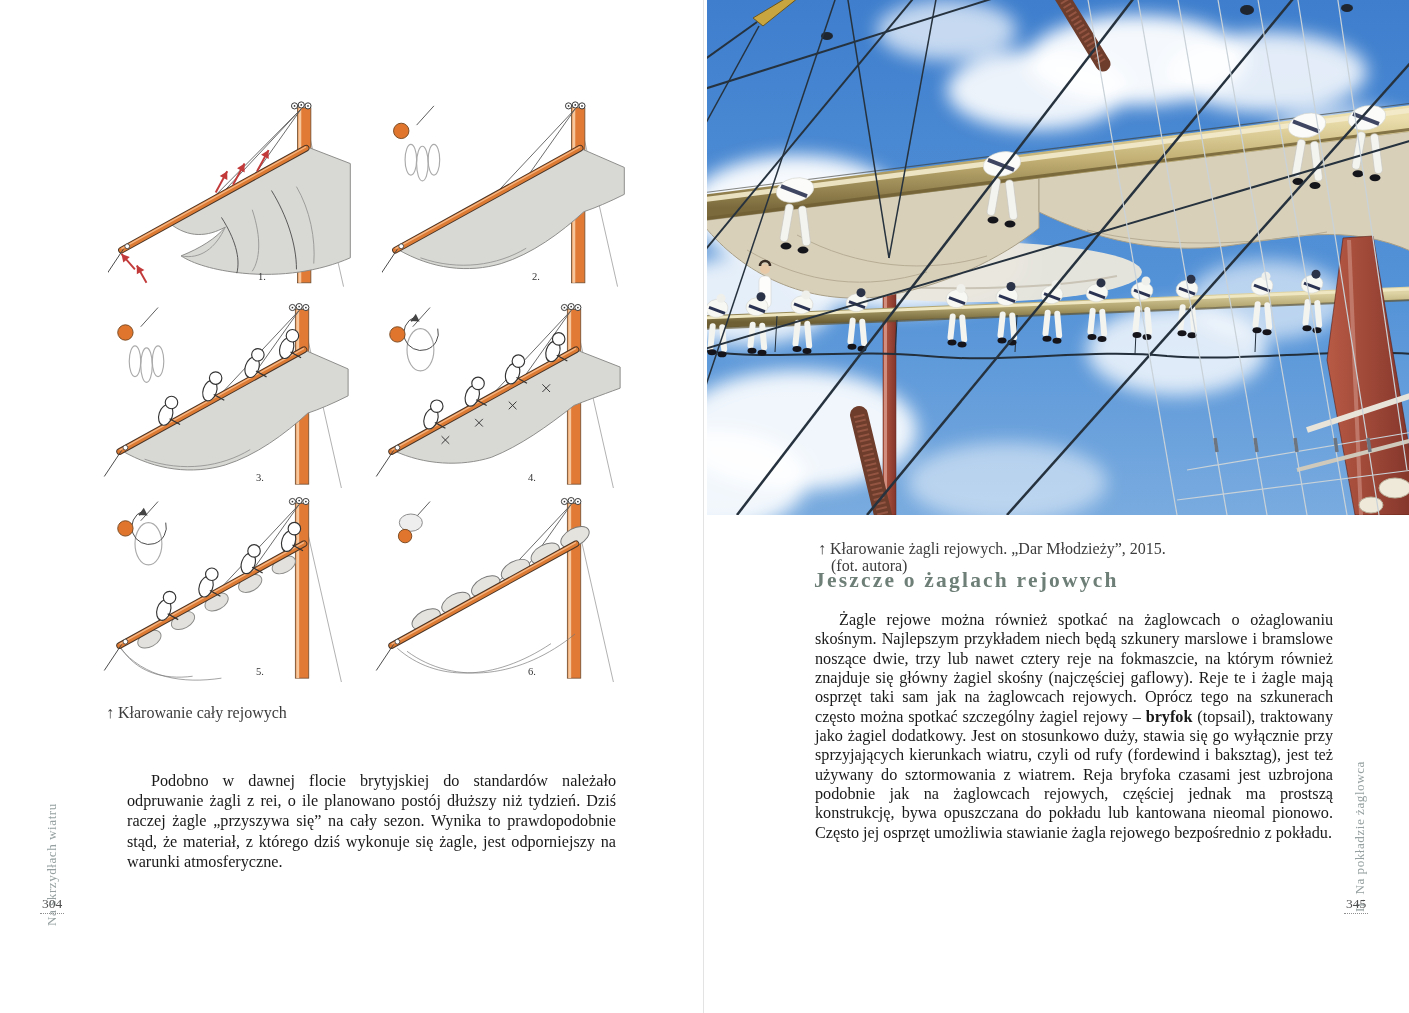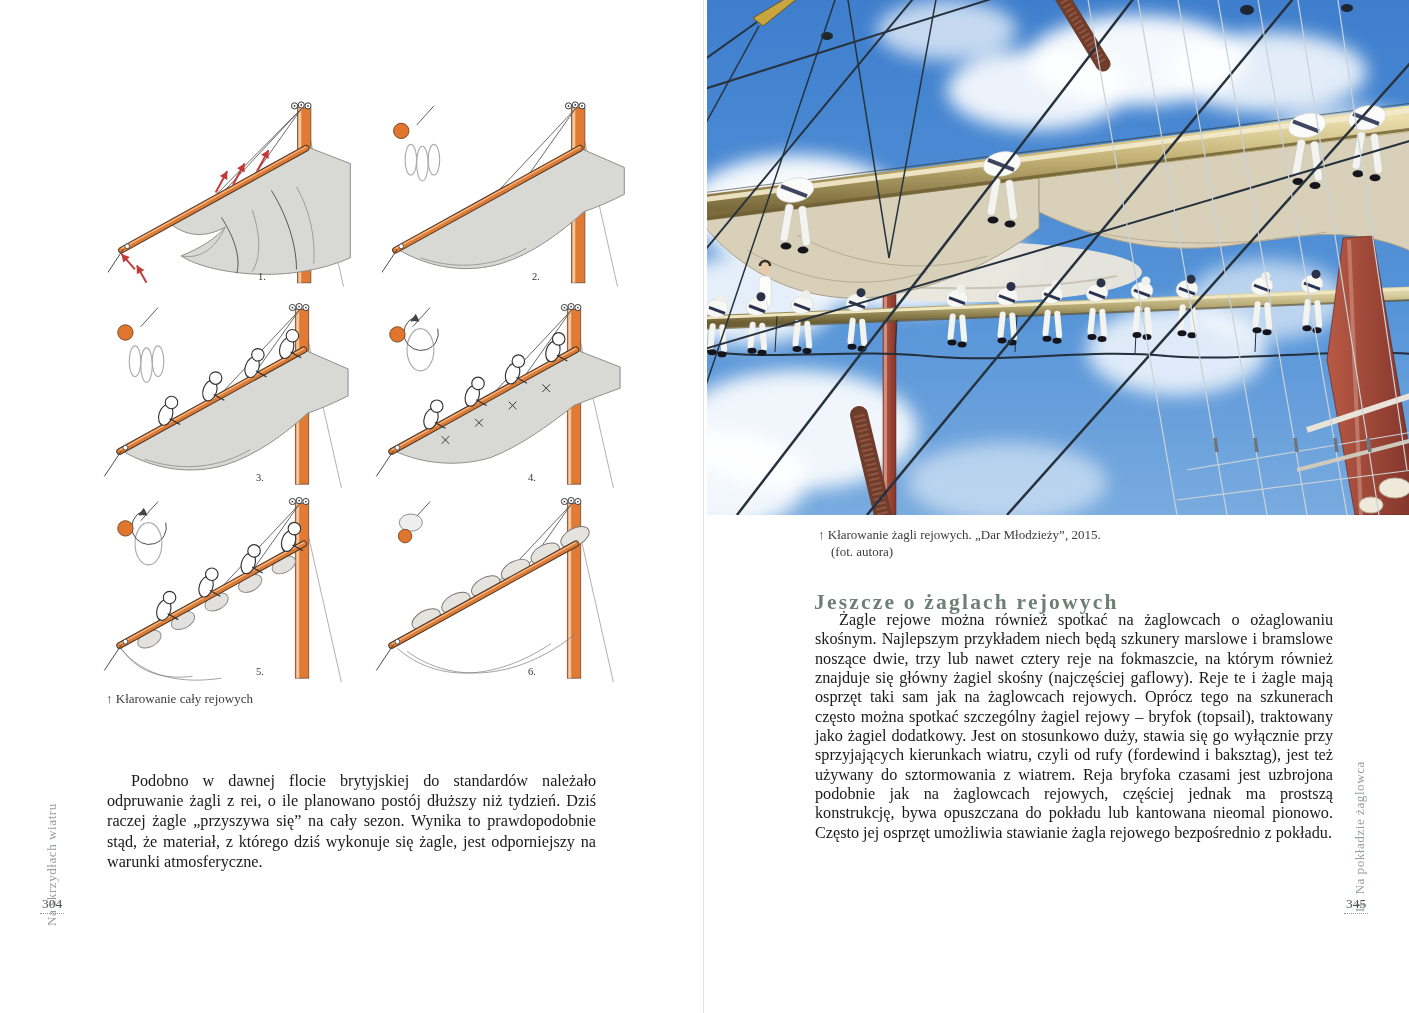--- a/index.html
+++ b/index.html
@@ -3,27 +3,27 @@
 <meta charset="utf-8">
 <style>
   html,body{margin:0;padding:0;background:#ffffff;}
   body{width:1409px;height:1013px;position:relative;overflow:hidden;
        font-family:"Liberation Serif", serif;color:#1a1a1a;}
   .abs{position:absolute;}
   .seam{left:703px;top:0;width:1px;height:1013px;background:#e3e3e3;}
   .diag{width:100%;height:100%;display:block;}
   .photo-wrap{left:707px;top:0;width:702px;height:515px;}
   .photo-wrap svg{width:100%;height:100%;display:block;}
-  .fig-caption{font-size:13px;color:#3c3c3c;line-height:16.5px;}
+  .fig-caption{font-size:16px;color:#3c3c3c;line-height:16.5px;margin-top:14px;}
   .fig-caption .l2{margin-left:13px;}
   .heading{font-size:21.5px;font-weight:bold;letter-spacing:2.2px;color:#6e7f78;}
   .para{font-size:16.2px;text-align:justify;text-indent:24px;color:#191919;}
-  .para-left{line-height:20.2px;}
+  .para-left{line-height:20.2px;margin-left:20px;}
   .para-right{line-height:19.35px;}
-  .b{font-weight:normal;}
+  .b{font-weight:bold;}
   .i{}
   .side-label{writing-mode:vertical-rl;transform:rotate(180deg);
       font-size:13.2px;color:#96a0a0;letter-spacing:.5px;white-space:nowrap;}
   .pageno{font-size:13.5px;color:#4f4f4f;border-bottom:1px dotted #8f8f8f;
       padding:0 2px 2px 2px;}
 </style>
 </head>
 <body>
 
 <div class="abs seam"></div>
@@ -516,21 +516,21 @@
           <line x1="661" y1="438" x2="663" y2="452" stroke="#6d7680" stroke-width="3.5"></line>
         </g>
     </svg>
   </div>
 
   <div class="abs fig-caption" style="left:818px;top:527px">
     <div>↑ Kłarowanie żagli rejowych. „Dar Młodzieży”, 2015.</div>
     <div class="l2">(fot. autora)</div>
   </div>
 
-  <h2 class="abs heading" style="left:814px;top:590px;margin:0">Jeszcze o żaglach rejowych</h2>
+  <h2 class="abs heading" style="left:814px;top:568px;margin:0">Jeszcze o żaglach rejowych</h2>
 
   <div class="abs para para-right" style="left:815px;top:611px;width:518px"><span>Żagle rejowe można również spotkać na żaglowcach o ożaglowaniu skośnym. Najlepszym przykładem niech będą szkunery marslowe i bramslowe noszące dwie, trzy lub nawet cztery reje na fokmaszcie, na którym również znajduje się główny żagiel skośny (najczęściej gaflowy). Reje te i żagle mają osprzęt taki sam jak na żaglowcach rejowych. Oprócz tego na szkunerach często można spotkać szczególny żagiel rejowy – </span><span class="b">bryfok</span><span> (</span><span class="i">topsail</span><span>), traktowany jako żagiel dodatkowy. Jest on stosunkowo duży, stawia się go wyłącznie przy sprzyjających kierunkach wiatru, czyli od rufy (fordewind i baksztag), jest też używany do sztormowania z wiatrem. Reja bryfoka czasami jest uzbrojona podobnie jak na żaglowcach rejowych, częściej jednak ma prostszą konstrukcję, bywa opuszczana do pokładu lub kantowana nieomal pionowo. Często jej osprzęt umożliwia stawianie żagla rejowego bezpośrednio z pokładu.</span></div>
 
   <div class="abs side-label" style="left:1352px;top:722px;height:190px">II. Na pokładzie żaglowca</div>
 
   <div class="abs" style="left:1344px;top:894px">
     <span class="pageno">345</span>
   </div>
 </section>
 

